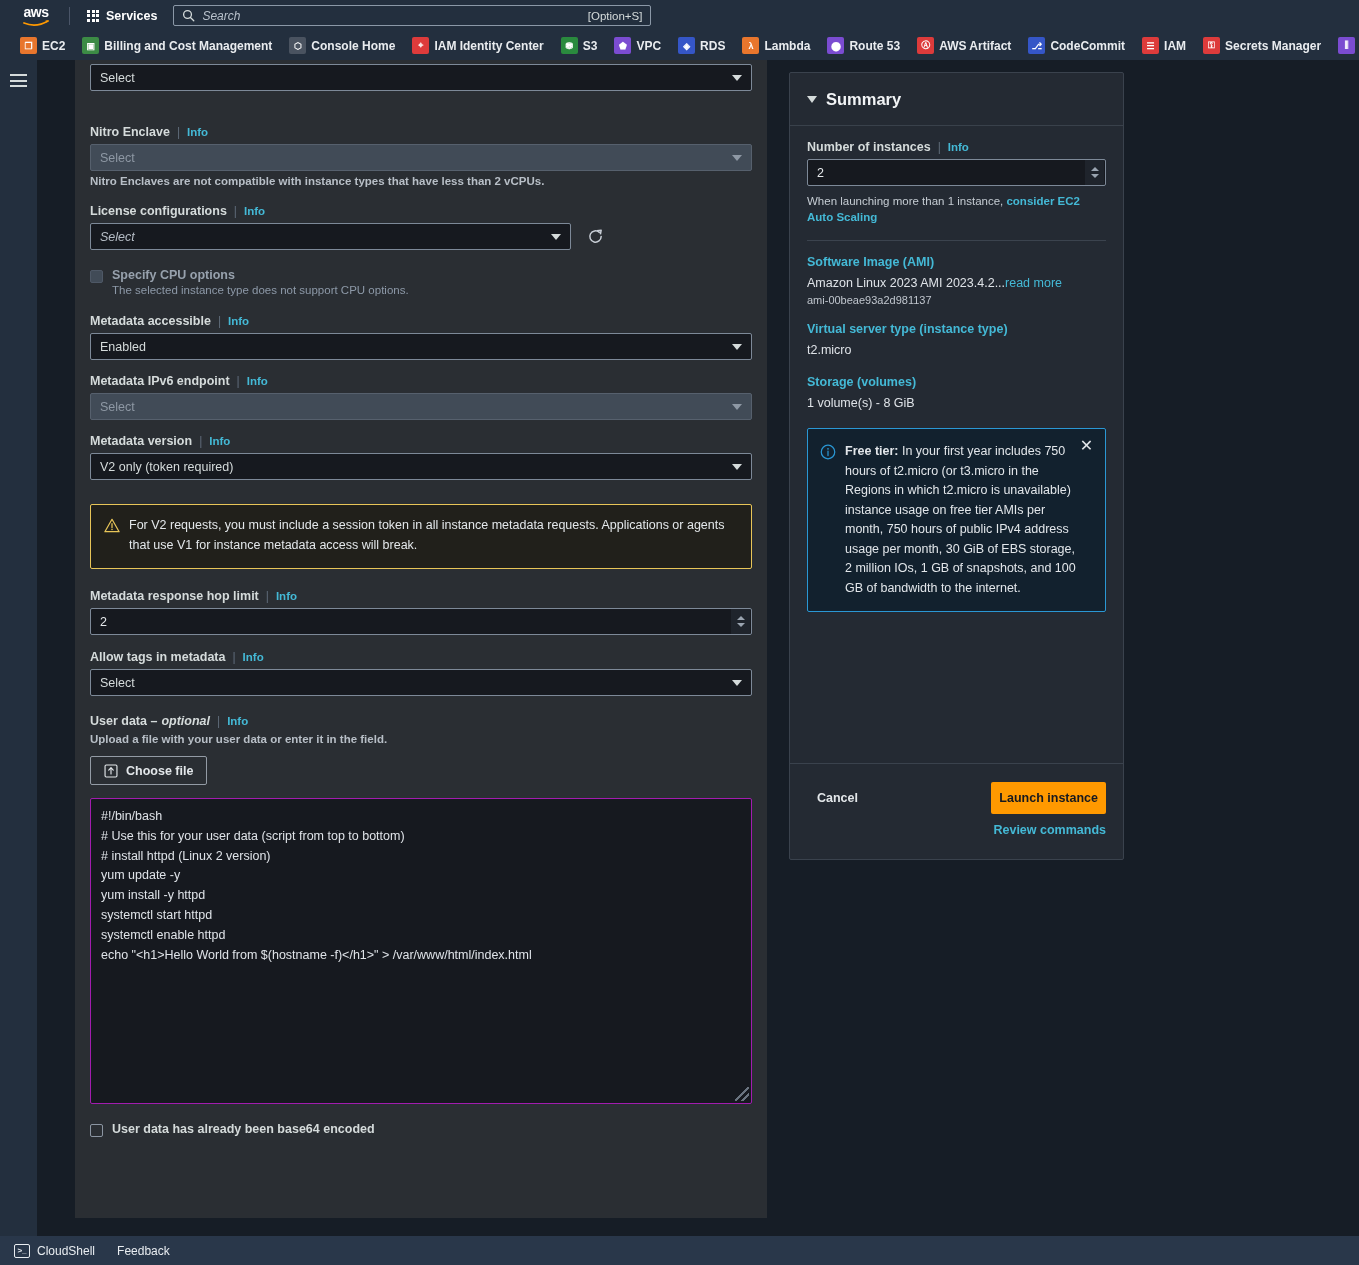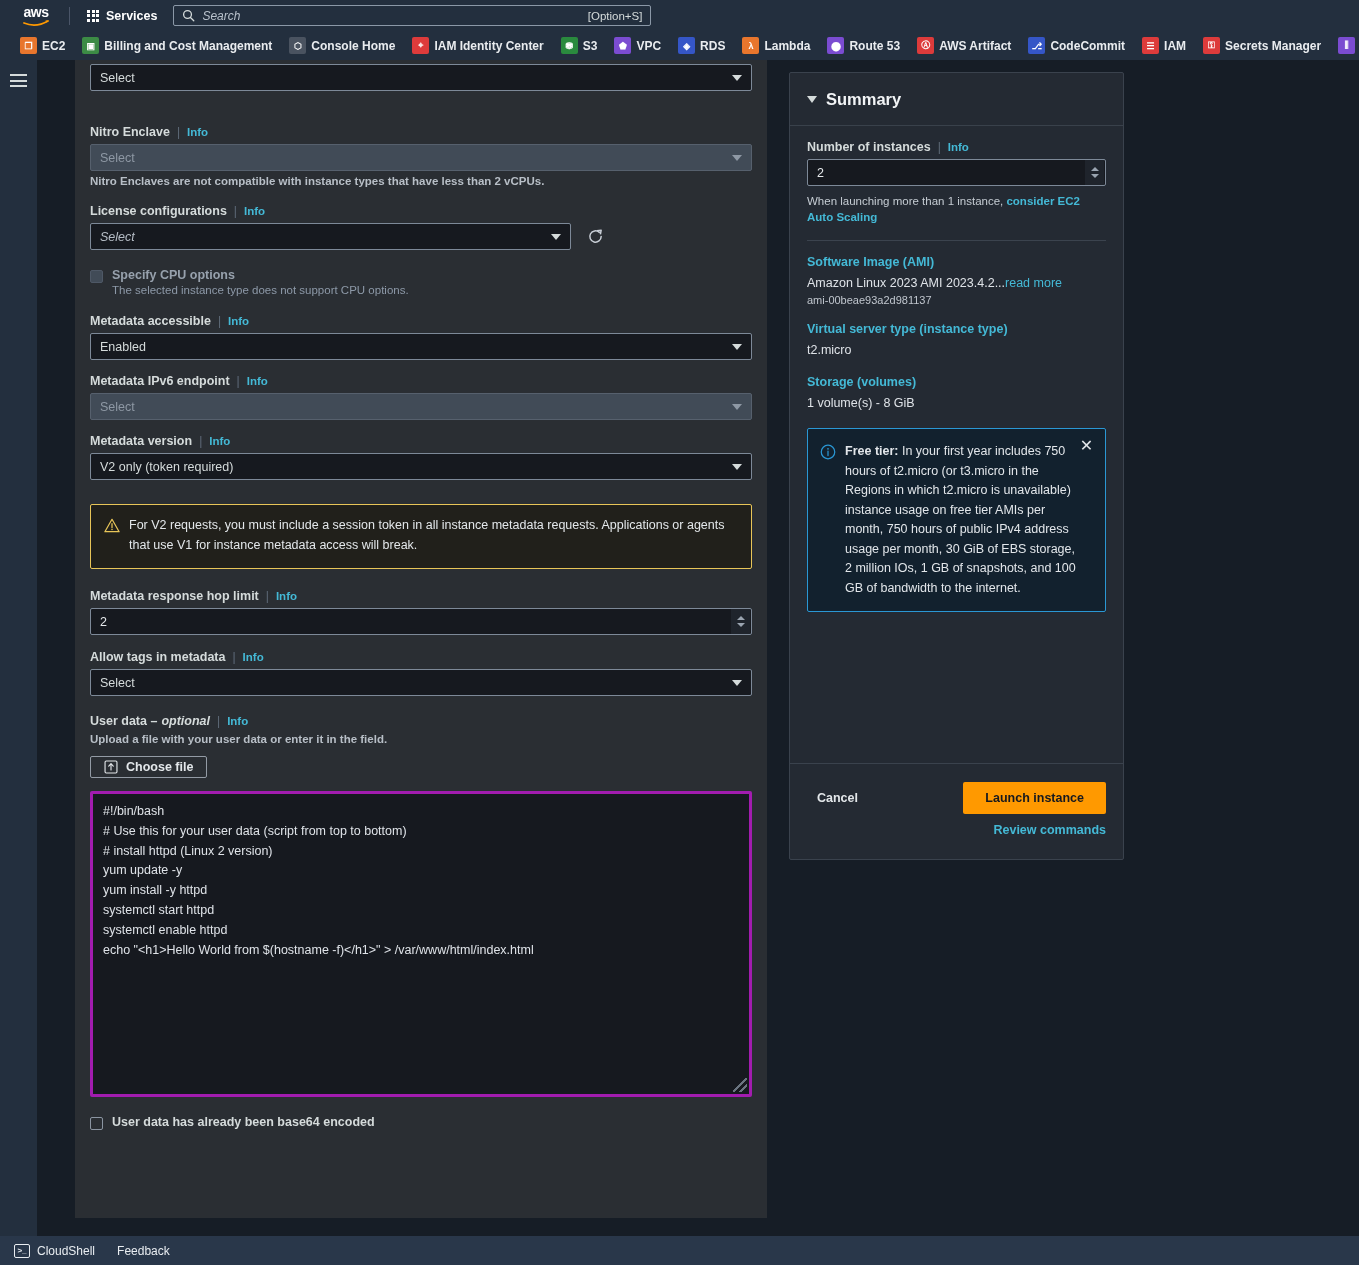--- a/index.html
+++ b/index.html
@@ -124,29 +124,29 @@
 
   #warning-box {
     margin: 0 15px; border: 1px solid #e8c558; border-radius: 2px;
     background: #21201b; padding: 11px 13px 13px 13px;
     display: flex; gap: 9px;
   }
   #warning-box .wtext { font-size: 12.5px; line-height: 19.5px; color: #e3e7ea; }
 
   #choose-file {
     display: inline-flex; align-items: center; gap: 8px;
-    height: 22px; padding: 0 13px;
+    height: 29px; padding: 0 13px;
     border: 1px solid #939ba5; border-radius: 2px; background: transparent;
     color: #e3e7ea; font-size: 12.5px; font-weight: bold; cursor: pointer;
     font-family: "Liberation Sans", sans-serif;
   }
 
   #userdata-area {
     margin: 0 15px; height: 306px; background: #16191f;
-    border: 3px solid #a21caf; border-radius: 2px;
+    border: 1px solid #a21caf; border-radius: 2px;
     padding: 8px 10px; position: relative; overflow: hidden;
   }
   #userdata-area pre {
     font-family: "Liberation Sans", sans-serif;
     font-size: 12.5px; line-height: 19.8px; color: #dfe3e8;
     white-space: pre-wrap; word-break: break-word;
   }
   #resize-handle {
     position: absolute; right: 2px; bottom: 2px; width: 14px; height: 14px;
     background:
@@ -192,21 +192,21 @@
   }
   #footer-row { display: flex; align-items: center; justify-content: space-between; }
   #cancel-btn {
     background: transparent; border: none; color: #e3e7ea;
     font-size: 12.5px; font-weight: bold; cursor: pointer;
     font-family: "Liberation Sans", sans-serif; padding: 6px 10px;
   }
   #launch-btn {
     background: #ff9900; border: none; border-radius: 2px;
     color: #16191f; font-size: 12.5px; font-weight: bold;
-    padding: 9px 22px; cursor: pointer;
+    padding: 9px 8px; cursor: pointer;
     font-family: "Liberation Sans", sans-serif;
   }
   #review-cmd {
     display: block; text-align: right; margin-top: 9px;
     font-size: 12.5px; color: #44b9d6; font-weight: bold; cursor: pointer;
   }
 
   
   #footer-bar {
     position: absolute; bottom: 0; left: 0; width: 1359px; height: 29px;

